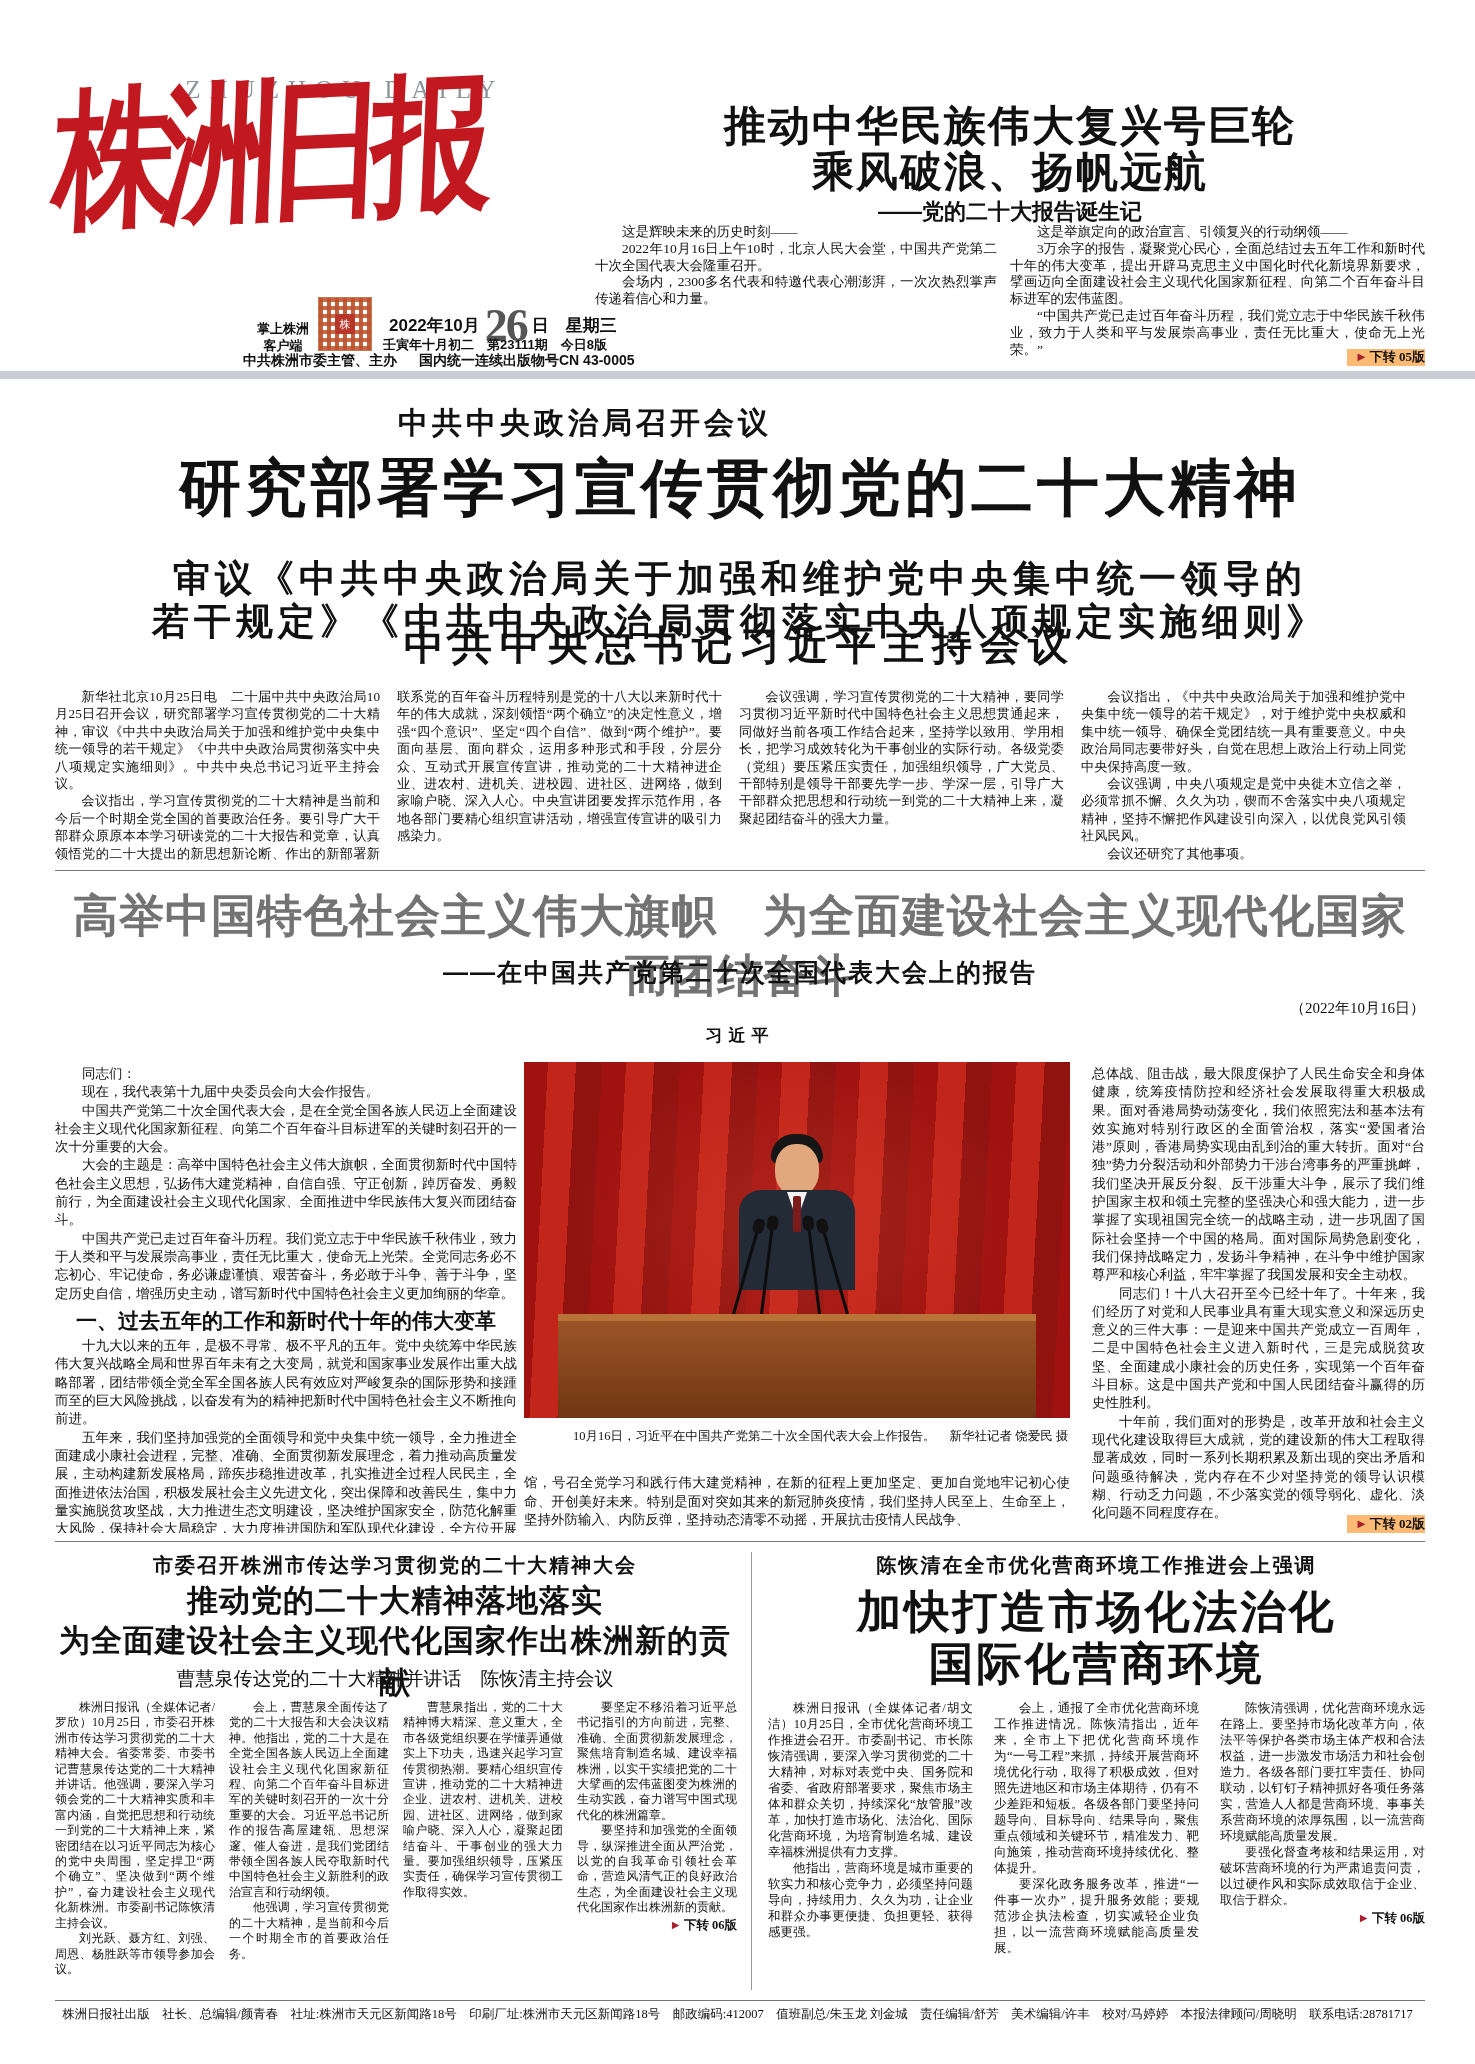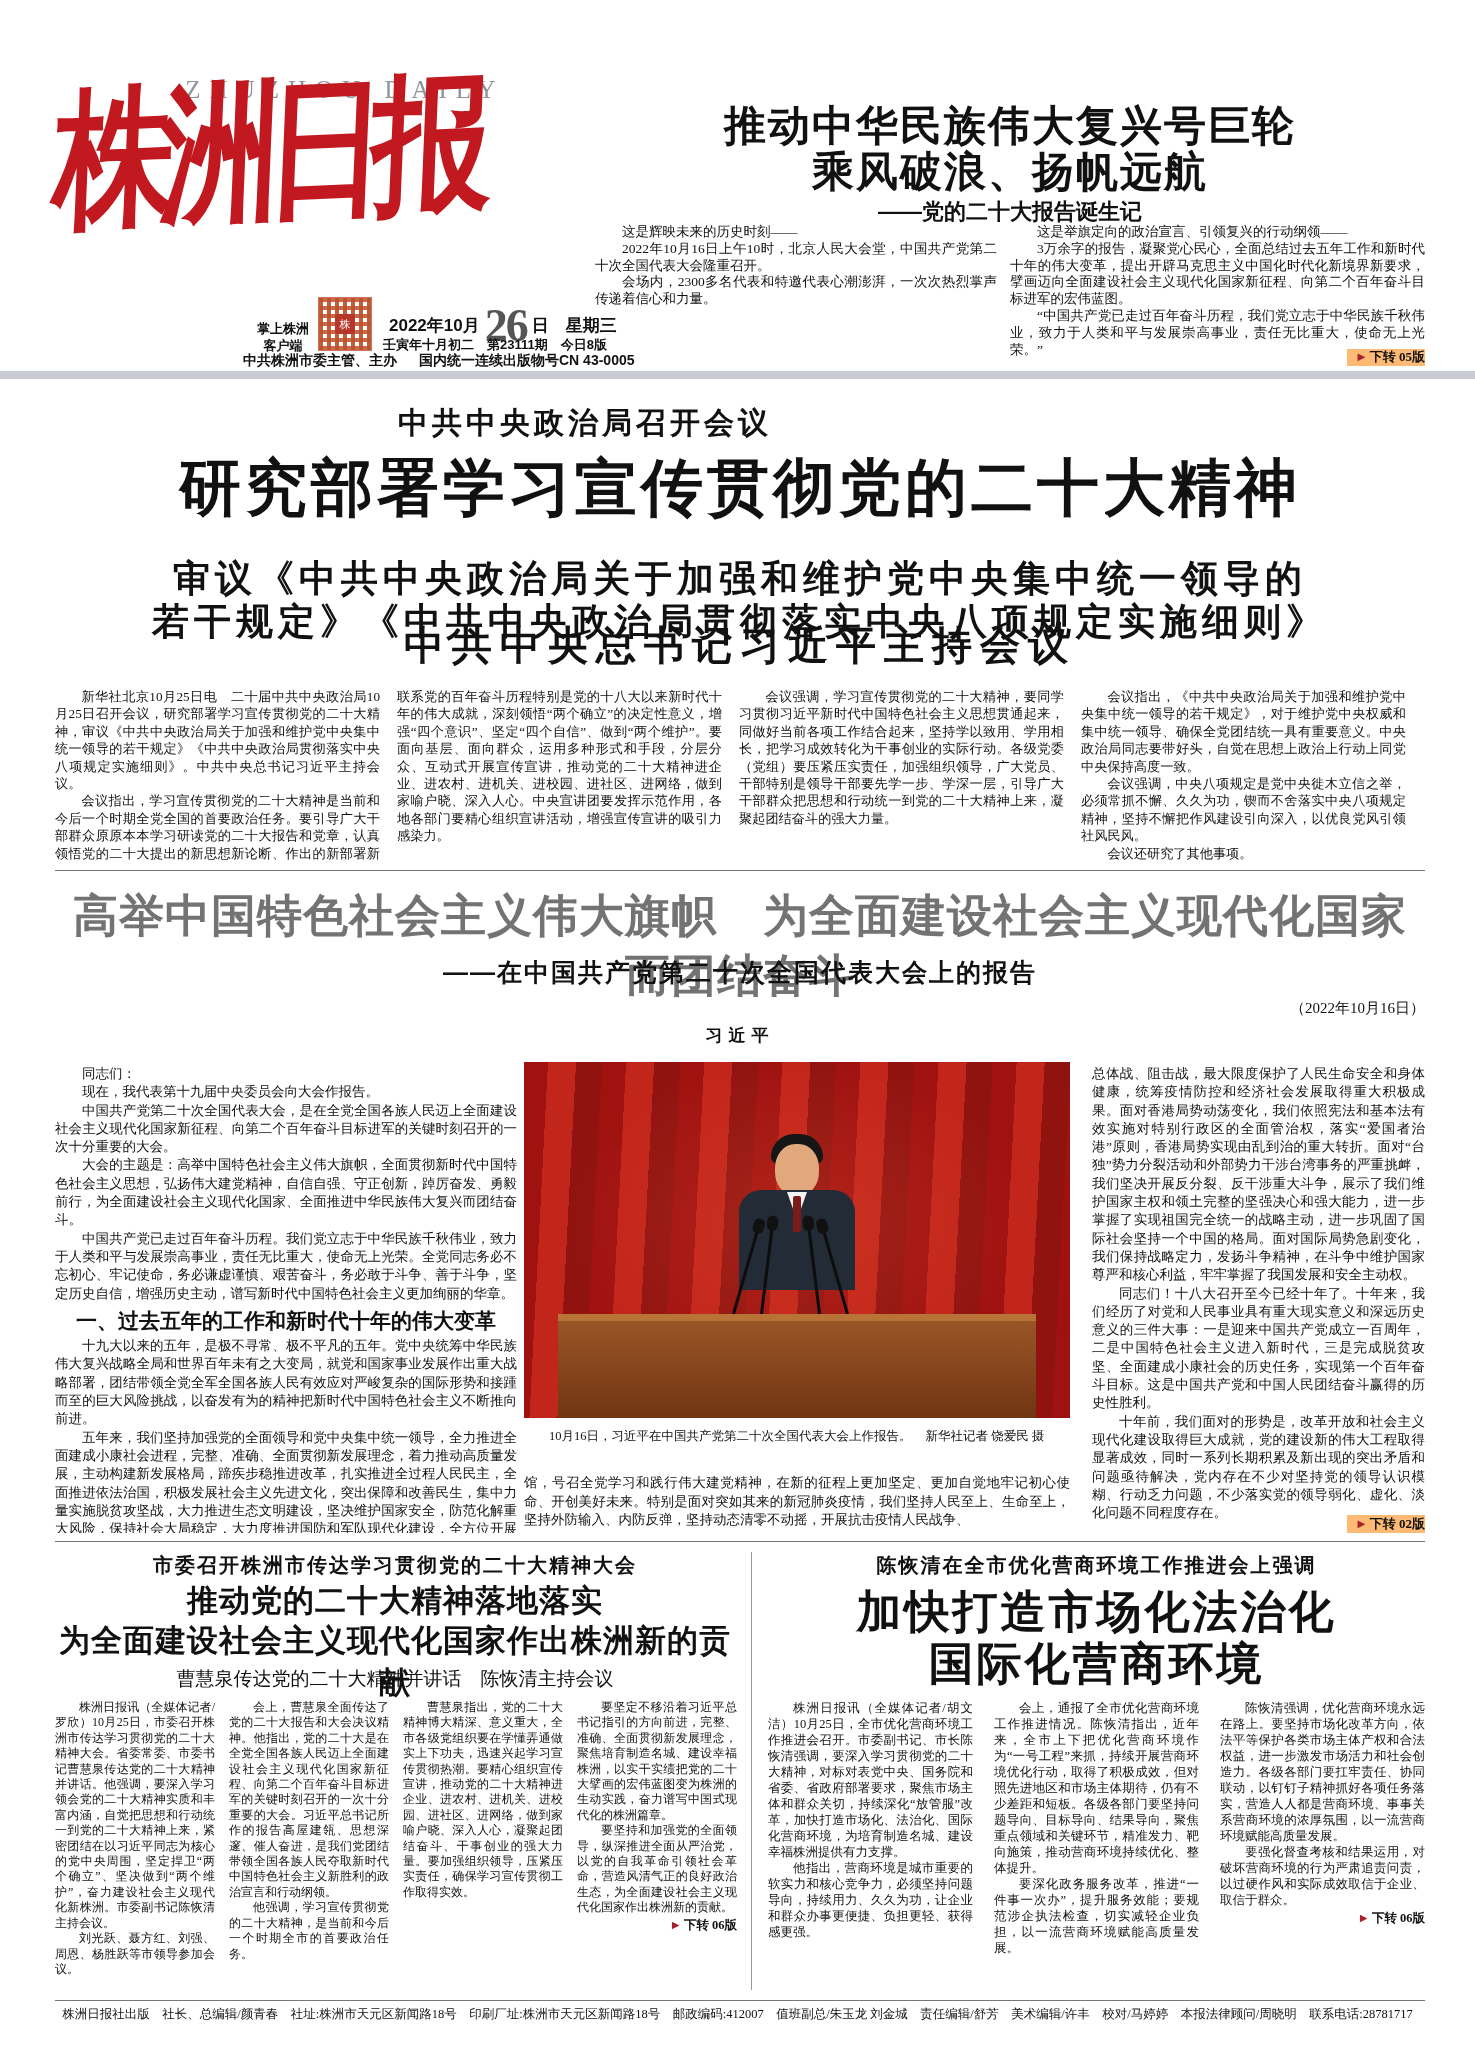--- a/index.html
+++ b/index.html
@@ -70,21 +70,21 @@
   .hair{position:absolute;left:247px;top:72px;width:52px;height:30px;background:#161616;border-radius:26px 26px 8px 8px;}
   .face{position:absolute;left:251px;top:82px;width:44px;height:52px;background:#e0a87c;border-radius:46%;}
   .suit{position:absolute;left:215px;top:128px;width:116px;height:100px;background:#222b36;border-radius:22px 22px 0 0;}
   .shirt{position:absolute;left:263px;top:130px;width:20px;height:28px;background:#f2f2f2;
          clip-path:polygon(0 0,100% 0,50% 100%);}
   .tie{position:absolute;left:269px;top:134px;width:8px;height:36px;background:#7d1b1b;border-radius:2px;}
   .podium{position:absolute;left:34px;top:252px;width:478px;height:104px;
           background:linear-gradient(180deg,#9a5526,#6e3312);border-top:7px solid #b87339;}
   .mic{position:absolute;width:3px;height:86px;background:#0d0d0d;top:166px;transform-origin:bottom center;}
   .mic::after{content:"";position:absolute;left:-4px;top:-13px;width:11px;height:15px;background:#111;border-radius:5px;}
-  .caption{left:524px;top:1428px;width:546px;font-size:12.5px;line-height:17px;}
+  .caption{left:548px;top:1428px;width:546px;font-size:12.5px;line-height:17px;}
   .caption .credit{margin-left:14px;white-space:nowrap;}
   .below-photo{left:524px;top:1474px;width:546px;height:58px;font-size:13.5px;line-height:18.6px;text-align:justify;}
 
   
   .bl-kicker{left:55px;top:1552px;width:680px;font-size:20px;font-weight:600;letter-spacing:2px;}
   .bl-h{left:55px;width:680px;font-size:31px;font-weight:900;letter-spacing:1px;}
   .bl-subhead{left:55px;top:1666px;width:680px;font-size:19px;font-weight:400;}
   .bl-col{top:1700px;width:160px;height:290px;font-size:12px;line-height:15.4px;}
   .vrule{left:751px;top:1552px;width:1px;height:438px;background:#999;}
   .br-kicker{left:768px;top:1552px;width:657px;font-size:20px;font-weight:600;letter-spacing:2px;}

